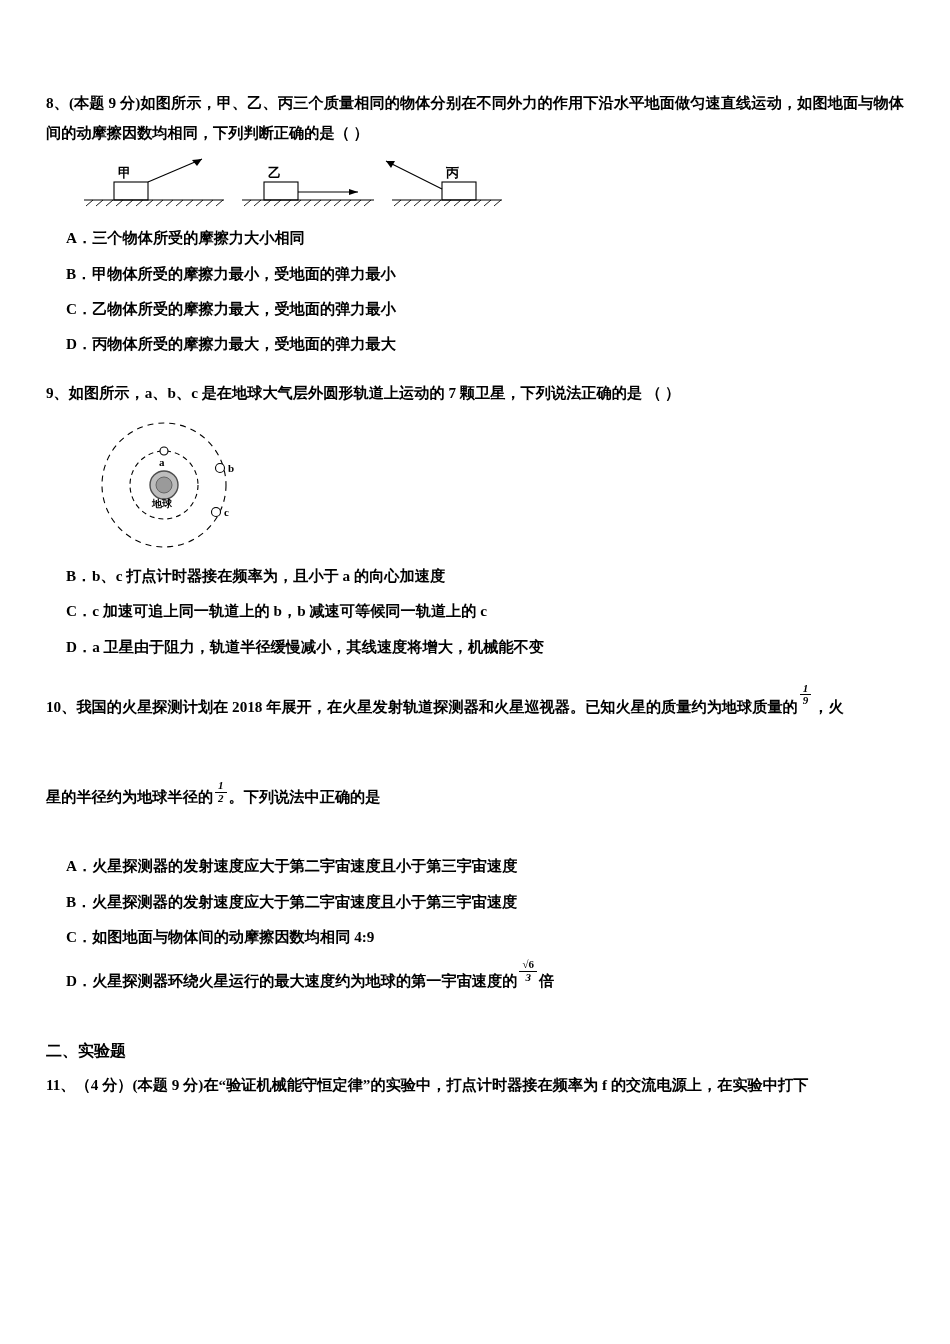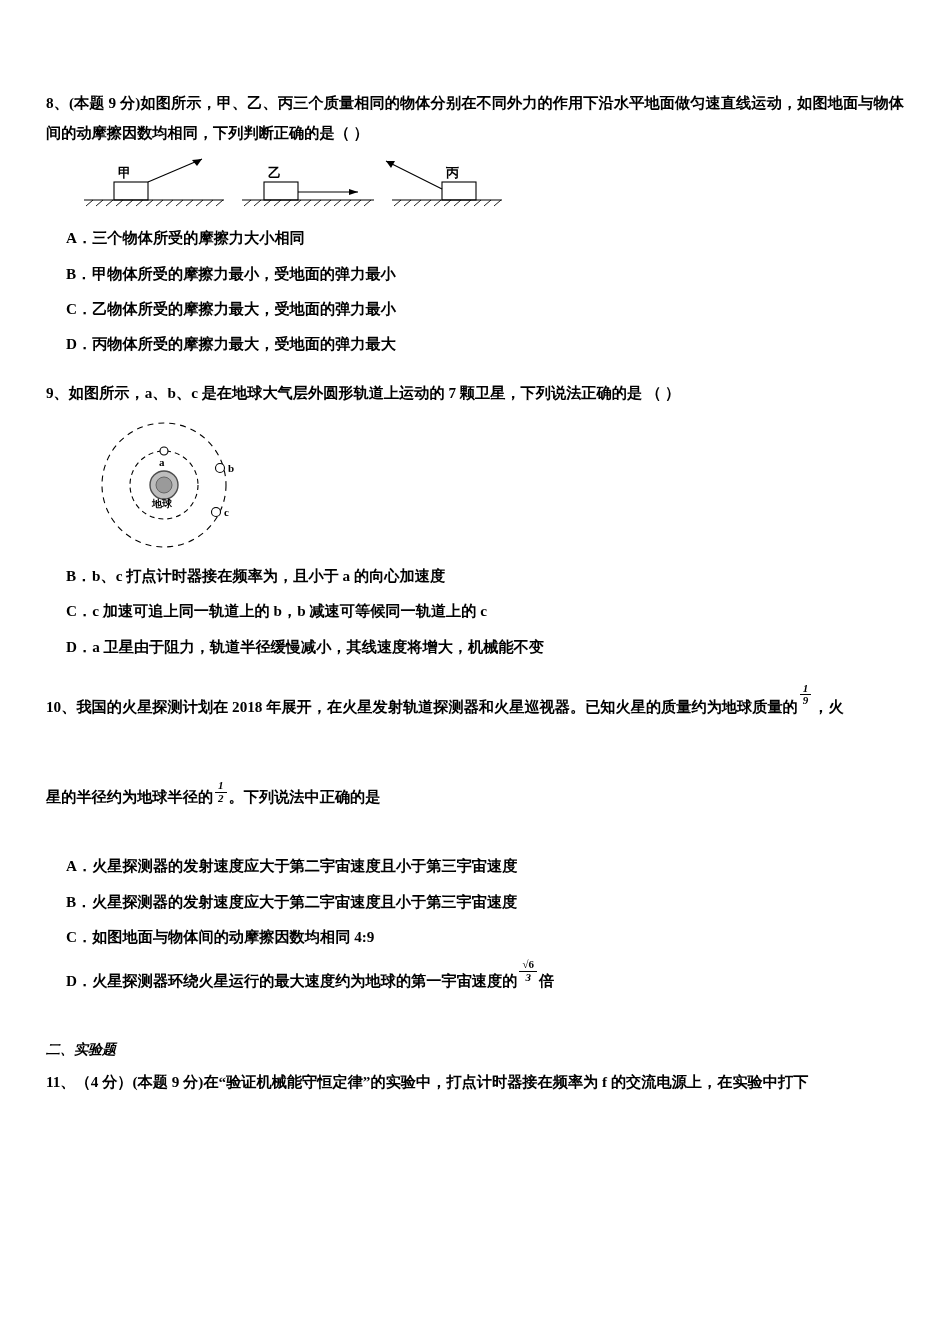--- a/index.html
+++ b/index.html
@@ -86,24 +86,23 @@
     padding: 0 3px;
   }
   .sqrt-frac .den {
     display: block;
     border-top: 1px solid #000;
     padding: 0 3px;
     font-style: italic;
   }
 
   .section-title {
-    font-size: 14px;
+    font-size: 16px;
     font-weight: bold;
     margin: 14px 0 8px 0;
-    font-style: italic;
   }
   svg { display: block; }
 </style>
 </head>
 <body>
 
 <div class="page">
 
   <div class="q-block">
     <div class="q-stem">

